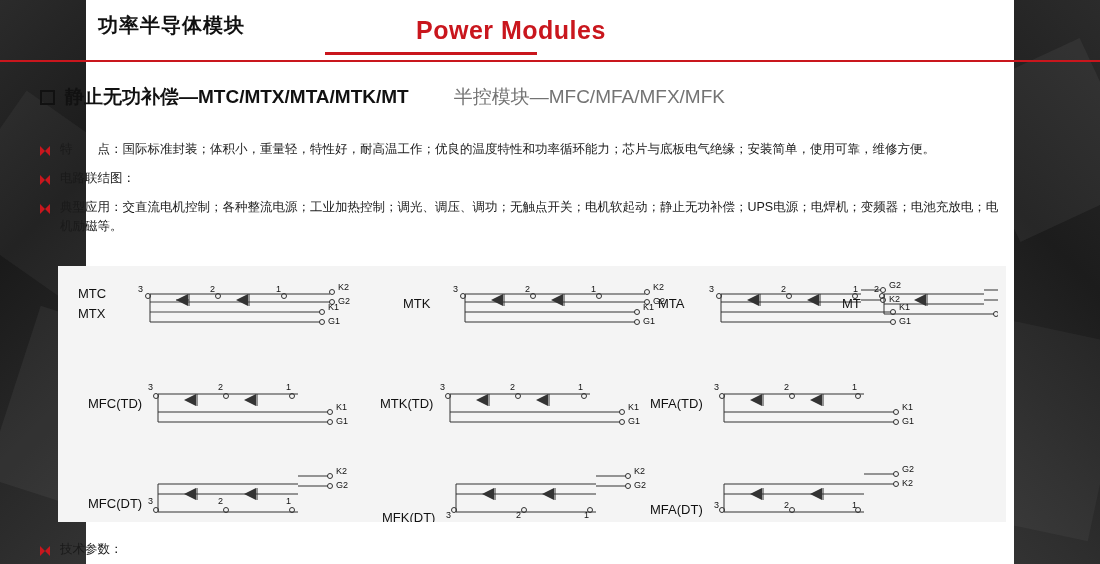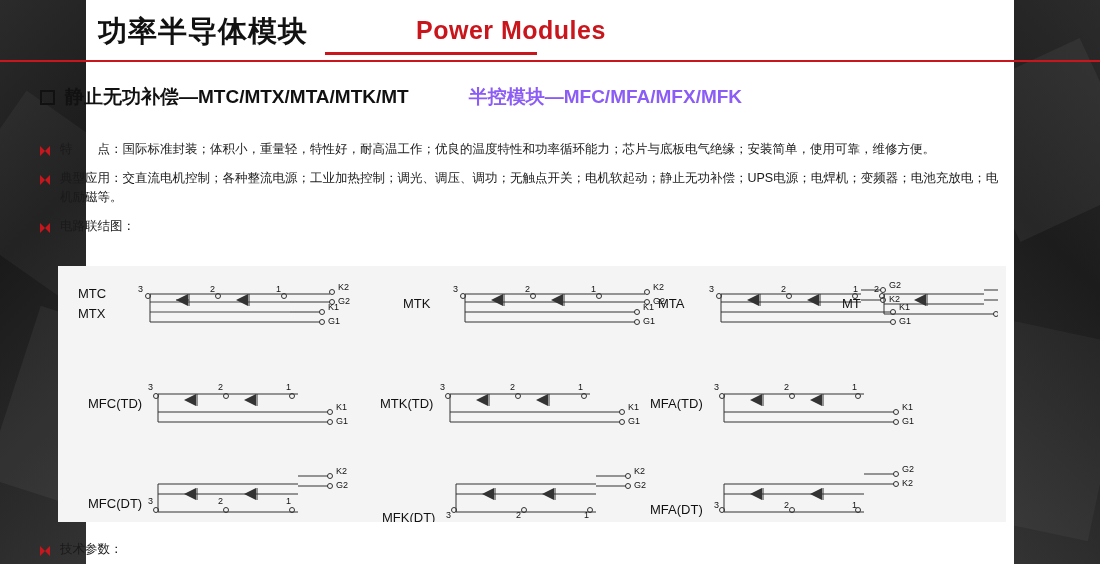--- a/index.html
+++ b/index.html
@@ -41,21 +41,21 @@
   .sheet{
     position:absolute;left:0;top:0;width:1100px;height:564px;
   }
   
   .header{
     position:absolute;left:86px;top:0;width:928px;height:62px;
     background:#ffffff;
   }
   .hdr-cn{
     position:absolute;left:12px;top:12px;
-    font-size:29px;font-weight:bold;color:#111;letter-spacing:1px;
+    font-size:20px;font-weight:bold;color:#111;letter-spacing:1px;
   }
   .hdr-en{
     position:absolute;left:330px;top:16px;
     font-size:25px;font-weight:bold;color:#c9161d;letter-spacing:.5px;text-align:center;
   }
   .hdr-underline{
     position:absolute;left:325px;top:52px;width:212px;height:3px;background:#c9161d;
   }
   .hdr-rule{
     position:absolute;left:0;top:60px;width:1100px;height:2px;background:#c9161d;
@@ -66,21 +66,21 @@
   }
   
   .title-row{
     position:absolute;left:40px;top:84px;width:900px;height:26px;
     display:flex;align-items:center;
   }
   .sq{
     display:inline-block;width:11px;height:11px;border:2px solid #111;margin-right:10px;
   }
   .title-main{font-size:19px;font-weight:bold;color:#111;}
-  .title-sub{font-size:19px;font-weight:bold;color:#8b5cf6;margin-left:60px;}
+  .title-sub{font-size:19px;font-weight:normal;color:#737373;margin-left:45px;}
 
   
   .bullets{position:absolute;left:40px;top:140px;width:960px;}
   .bline{display:flex;align-items:flex-start;margin-bottom:10px;}
   .dia{
     flex:0 0 auto;width:0;height:0;margin:6px 10px 0 0;
     border:5px solid transparent;border-left-color:#c9161d;
     position:relative;
   }
   .dia:before{
@@ -125,25 +125,25 @@
     <span class="title-sub">半控模块—MFC/MFA/MFX/MFK</span>
   </div>
 
   <div class="bullets">
     <div class="bline">
       <span class="dia"></span>
       <span class="btext">特　　点：国际标准封装；体积小，重量轻，特性好，耐高温工作；优良的温度特性和功率循环能力；芯片与底板电气绝缘；安装简单，使用可靠，维修方便。</span>
     </div>
     <div class="bline">
       <span class="dia"></span>
-      <span class="btext">典型应用：交直流电机控制；各种整流电源；工业加热控制；调光、调压、调功；无触点开关；电机软起动；静止无功补偿；UPS电源；电焊机；变频器；电池充放电；电机励磁等。</span>
+      <span class="btext">电路联结图：</span>
     </div>
     <div class="bline">
       <span class="dia"></span>
-      <span class="btext">电路联结图：</span>
+      <span class="btext">典型应用：交直流电机控制；各种整流电源；工业加热控制；调光、调压、调功；无触点开关；电机软起动；静止无功补偿；UPS电源；电焊机；变频器；电池充放电；电机励磁等。</span>
     </div>
   </div>
 
   <div class="diagram-panel">
     <svg class="diagram-svg" width="940" height="256" viewBox="0 0 940 256">
       <g stroke="#333" stroke-width="1" fill="none" font-family="Liberation Sans, sans-serif" font-size="9">
 
         <g>
           <text x="20" y="32" font-size="13" fill="#111" stroke="none">MTC</text>
           <text x="20" y="52" font-size="13" fill="#111" stroke="none">MTX</text>

